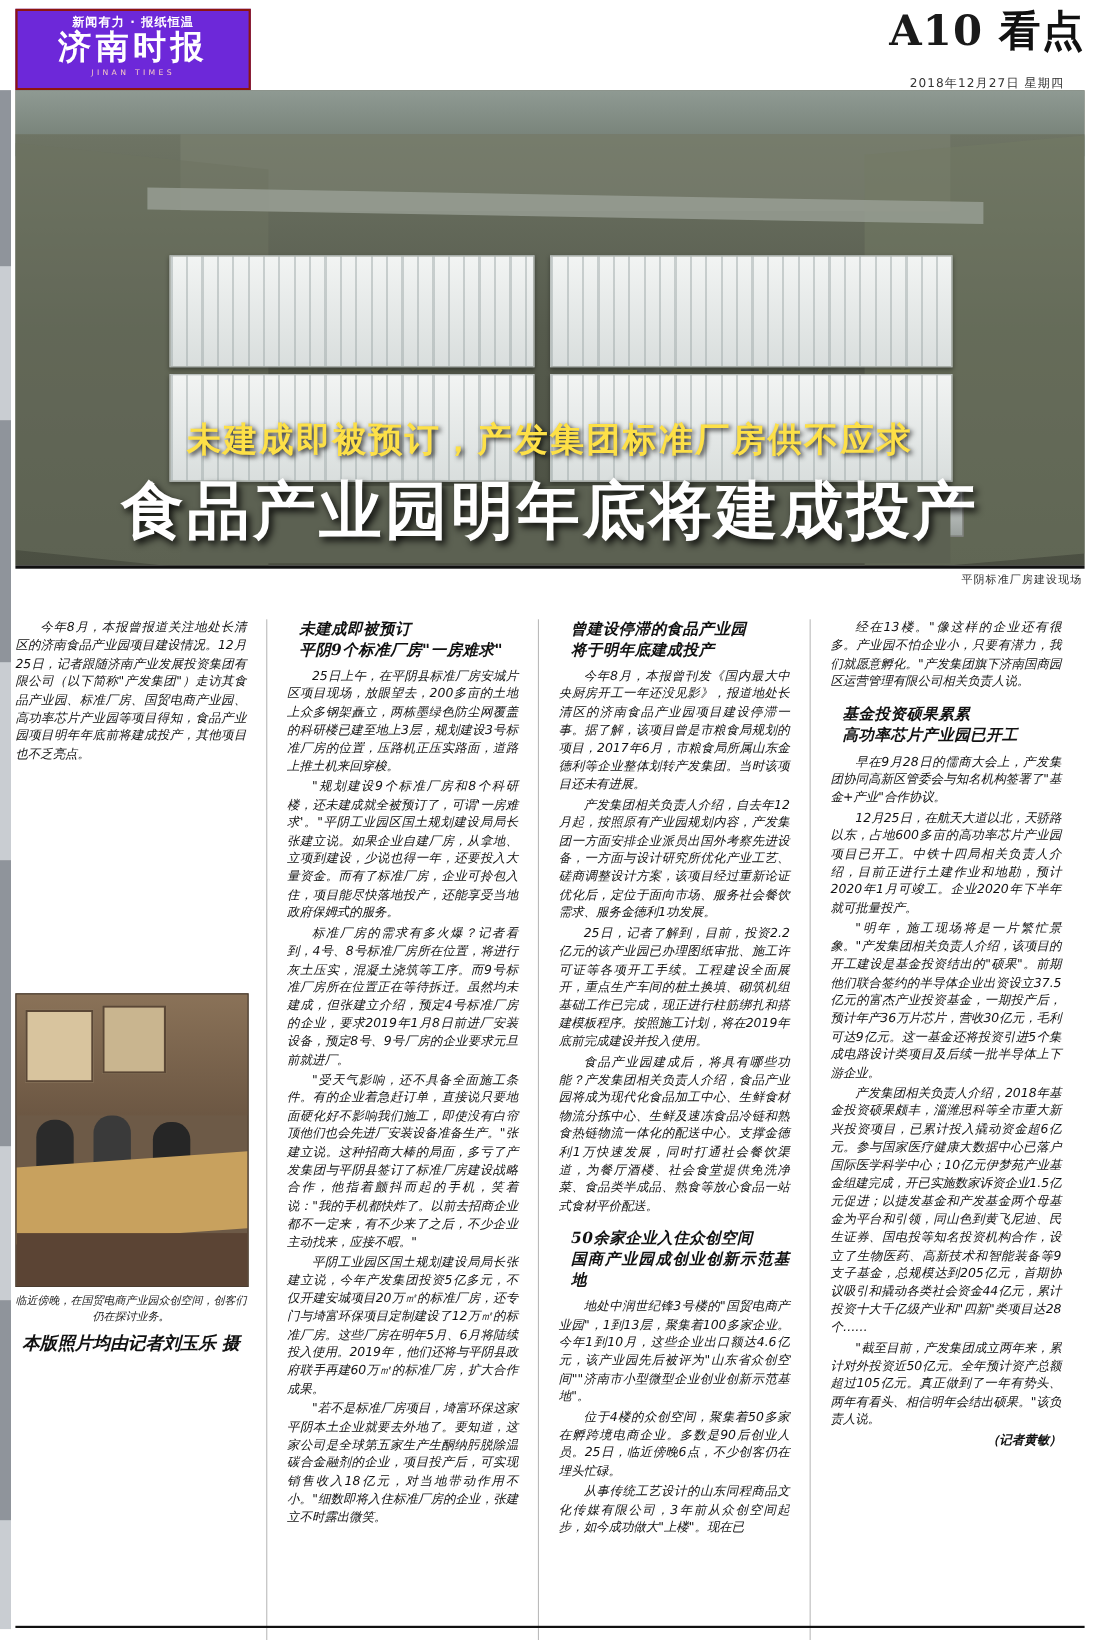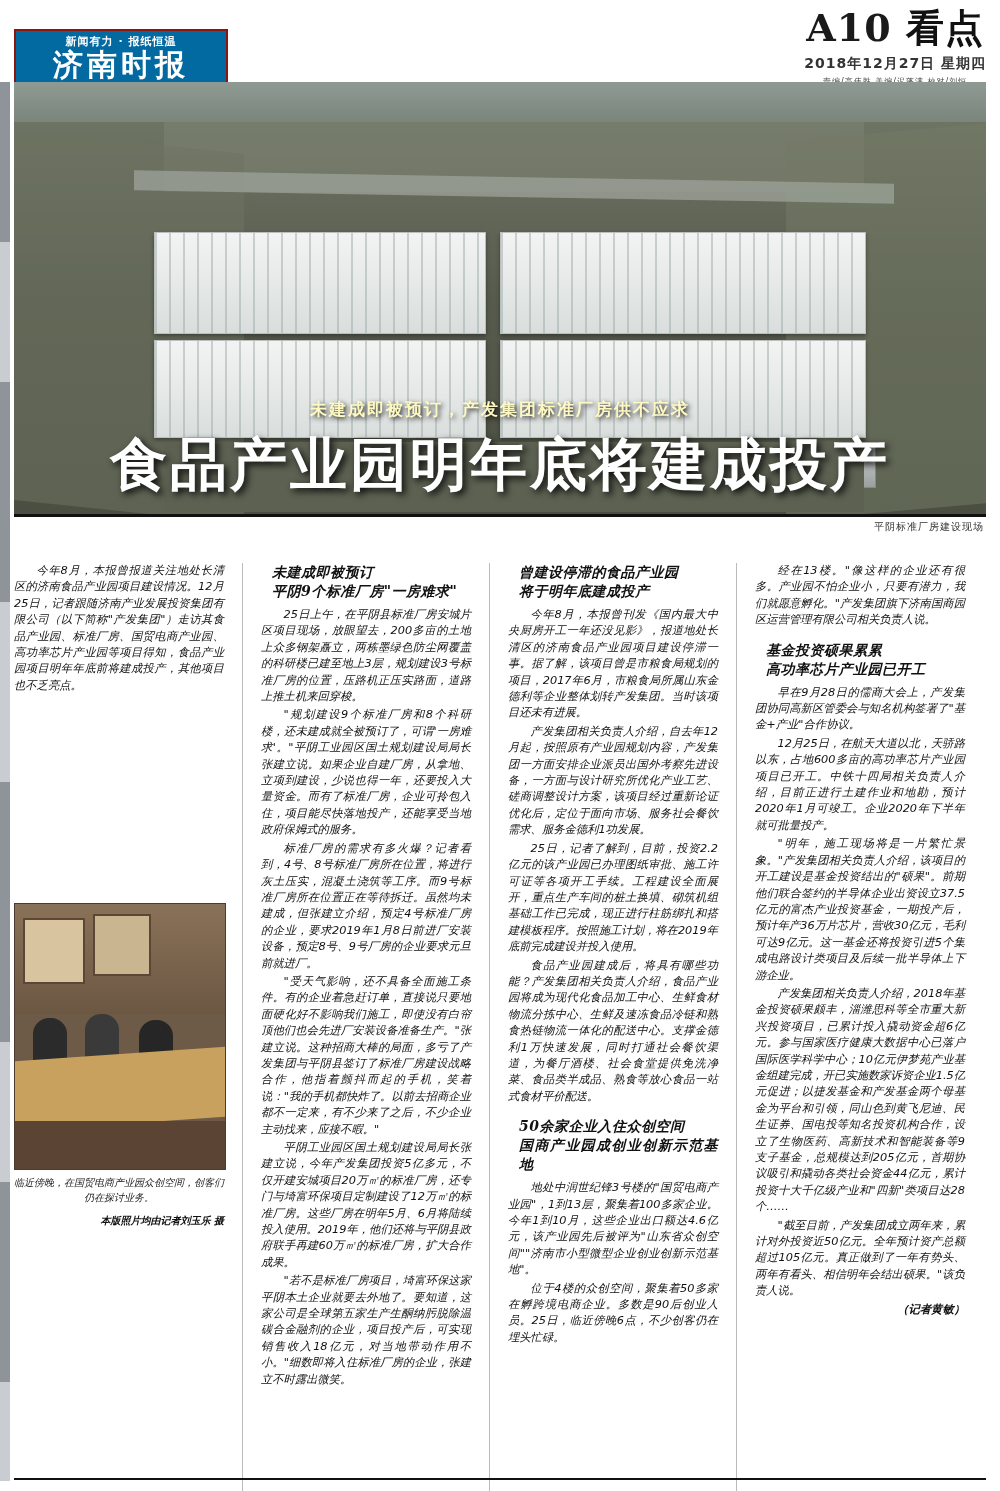--- a/index.html
+++ b/index.html
@@ -1,28 +1,28 @@
 <!DOCTYPE html>
 <html><head>
 <meta charset="utf-8">
 <style>
   html,body{margin:0;padding:0;background:#ffffff;}
   body{width:1000px;height:1491px;font-family:"DejaVu Sans","Liberation Sans",sans-serif;color:#111;}
   .page{position:relative;width:1000px;height:1491px;background:#fff;overflow:hidden;}
 
   
   .masthead{position:absolute;left:14px;top:8px;width:972px;height:70px;}
-  .mast-left{position:absolute;left:0;top:0;width:210px;height:70px;background:#0369a1;border:2px solid #8d150f;margin-top:21px;}
+  .mast-left{position:absolute;left:0;top:0;width:210px;height:70px;background:#6d28d9;border:2px solid #8d150f;}
   .mast-left .tagline{color:#fff;font-size:11px;letter-spacing:1px;padding:3px 4px 0 4px;text-align:center;font-weight:bold;}
   .mast-left .logo{color:#fff;font-size:30px;font-weight:bold;text-align:center;letter-spacing:4px;line-height:30px;margin-top:1px;font-family:"DejaVu Serif","Liberation Serif",serif;}
   .mast-left .pinyin{color:#f4c9c6;font-size:7px;text-align:center;letter-spacing:3px;margin-top:3px;}
   .mast-right{position:absolute;right:0;top:0;text-align:center;}
   .mast-right .pagenum{font-size:38px;font-weight:bold;color:#111;letter-spacing:1px;line-height:40px;font-family:"DejaVu Serif","Liberation Serif",serif;}
   .mast-right .pagenum .a10{color:#1a1a1a;}
-  .mast-right .dateline{font-size:14px;color:#333;margin-top:7px;letter-spacing:1px;font-weight:bold;}
+  .mast-right .dateline{font-size:11px;color:#333;margin-top:20px;letter-spacing:1px;}
   .mast-right .credits{font-size:8px;color:#444;margin-top:3px;letter-spacing:1px;}
 
   
   .hero{position:absolute;left:14px;top:82px;width:972px;height:432px;overflow:hidden;background:#6b6f63;}
   .sky{position:absolute;left:0;top:0;width:100%;height:60px;background:linear-gradient(#8f9a93,#6f7a70);}
   .ground{position:absolute;left:0;top:40px;width:100%;height:392px;background:linear-gradient(#6e7464,#565b4d 45%,#4b4f42);}
   .field{position:absolute;background:#7d8370;opacity:.55;}
   .f1{left:0;top:60px;width:230px;height:370px;background:#6d7360;transform:skewY(6deg);}
   .f2{right:0;top:50px;width:200px;height:380px;background:#737a64;transform:skewY(-5deg);}
   .f3{left:150px;top:40px;width:700px;height:70px;background:#7e8472;}
@@ -32,21 +32,21 @@
   .bldg .ridges{position:absolute;left:0;top:0;width:100%;height:100%;
     background:repeating-linear-gradient(90deg,rgba(160,170,170,.5) 0 2px,rgba(255,255,255,0) 2px 14px);}
   .b1{left:0;top:0;width:330px;height:100px;}
   .b2{left:346px;top:0;width:364px;height:100px;}
   .b3{left:0;top:108px;width:330px;height:96px;}
   .b4{left:346px;top:108px;width:364px;height:96px;}
   .lowrise{position:absolute;left:420px;top:214px;width:300px;height:40px;background:linear-gradient(#cfd4d2,#9aa09d);border:1px solid #888;}
   .yard{position:absolute;left:150px;top:360px;width:700px;height:70px;background:#5c6152;}
 
   .hero-head{position:absolute;left:0;bottom:0;width:100%;padding-bottom:10px;text-align:center;}
-  .kicker{color:#fef9c3;font-size:17px;font-weight:bold;letter-spacing:2px;text-shadow:2px 2px 5px rgba(0,0,0,.85);font-family:"DejaVu Serif","Liberation Serif",serif;margin-top:16px;}
+  .kicker{color:#fde047;font-size:31px;font-weight:bold;letter-spacing:2px;text-shadow:2px 2px 5px rgba(0,0,0,.85);font-family:"DejaVu Serif","Liberation Serif",serif;margin-top:16px;}
   .headline{color:#fff;font-size:57px;font-weight:bold;letter-spacing:3px;margin-top:6px;text-shadow:3px 3px 7px rgba(0,0,0,.9);font-family:"DejaVu Serif","Liberation Serif",serif;text-align:center;}
   .photo-caption{position:absolute;right:16px;top:520px;font-size:10px;color:#333;letter-spacing:1px;}
 
   
   .rule{position:absolute;background:#111;}
   .topline{left:14px;top:514px;width:972px;height:3px;}
 
   .cols{position:absolute;left:14px;top:563px;width:972px;height:935px;font-style:italic;}
   .col{position:absolute;top:0;width:210px;font-size:11.3px;line-height:16.4px;color:#111;text-align:justify;}
   .c1{left:0;}
@@ -62,21 +62,21 @@
 
   .photo2{position:absolute;left:0;top:340px;width:210px;height:265px;background:#6d5a47;border:1px solid #4a3c30;overflow:hidden;}
   .p2-wall{position:absolute;left:0;top:0;width:100%;height:110px;background:linear-gradient(#8a7258,#6c5743);}
   .p2-win{position:absolute;left:8px;top:14px;width:58px;height:62px;background:#d8c49e;border:2px solid #5a4736;}
   .p2-win2{position:absolute;left:78px;top:10px;width:54px;height:58px;background:#c9b58f;border:2px solid #5a4736;}
   .p2-table{position:absolute;left:0;top:150px;width:100%;height:70px;background:#c8a15e;transform:skewY(-4deg);}
   .p2-people{position:absolute;left:14px;top:108px;width:180px;height:60px;}
   .p2-person{position:absolute;width:34px;height:46px;background:#2b2b2b;border-radius:16px 16px 4px 4px;}
   .p2-floor{position:absolute;left:0;bottom:0;width:100%;height:48px;background:#5b4434;}
   .cap2{position:absolute;left:0;top:612px;width:210px;font-size:10px;line-height:15px;text-align:center;color:#222;}
-  .cap3{position:absolute;left:0;top:650px;width:210px;font-size:10px;line-height:15px;text-align:right;font-weight:bold;color:#111;}
+  .cap3{position:absolute;left:0;top:650px;width:210px;font-size:16px;line-height:15px;text-align:center;font-weight:bold;color:#111;}
   .bottomline{left:14px;top:1478px;width:972px;height:2px;}
   .leftbar{position:absolute;left:0;top:82px;width:10px;height:1399px;background:#c9cdd2;}
   .leftbar .seg{position:absolute;left:0;width:10px;background:#8f949b;}
 </style>
 </head>
 <body>
 
 <div class="page">
 
   <div class="leftbar">
@@ -180,20 +180,21 @@
       <p>产发集团相关负责人介绍，自去年12月起，按照原有产业园规划内容，产发集团一方面安排企业派员出国外考察先进设备，一方面与设计研究所优化产业工艺、磋商调整设计方案，该项目经过重新论证优化后，定位于面向市场、服务社会餐饮需求、服务金德利1功发展。</p>
       <p>25日，记者了解到，目前，投资2.2亿元的该产业园已办理图纸审批、施工许可证等各项开工手续。工程建设全面展开，重点生产车间的桩土换填、砌筑机组基础工作已完成，现正进行柱筋绑扎和搭建模板程序。按照施工计划，将在2019年底前完成建设并投入使用。</p>
       <p>食品产业园建成后，将具有哪些功能？产发集团相关负责人介绍，食品产业园将成为现代化食品加工中心、生鲜食材物流分拣中心、生鲜及速冻食品冷链和熟食热链物流一体化的配送中心。支撑金德利1万快速发展，同时打通社会餐饮渠道，为餐厅酒楼、社会食堂提供免洗净菜、食品类半成品、熟食等放心食品一站式食材平价配送。</p>
 
       <div class="sub gap">
         <div>50余家企业入住众创空间</div>
         <div>国商产业园成创业创新示范基地</div>
       </div>
       <p>地处中润世纪锋3号楼的"国贸电商产业园"，1到13层，聚集着100多家企业。今年1到10月，这些企业出口额达4.6亿元，该产业园先后被评为"山东省众创空间""济南市小型微型企业创业创新示范基地"。</p>
       <p>位于4楼的众创空间，聚集着50多家在孵跨境电商企业。多数是90后创业人员。25日，临近傍晚6点，不少创客仍在埋头忙碌。</p>
+      <p>从事传统工艺设计的山东同程商品文化传媒有限公司，3年前从众创空间起步，如今成功做大"上楼"。现在已</p>
     </div>
 
     <div class="col c4">
       <p>经在13楼。"像这样的企业还有很多。产业园不怕企业小，只要有潜力，我们就愿意孵化。"产发集团旗下济南国商园区运营管理有限公司相关负责人说。</p>
 
       <div class="sub gap">
         <div>基金投资硕果累累</div>
         <div>高功率芯片产业园已开工</div>
       </div>
       <p>早在9月28日的儒商大会上，产发集团协同高新区管委会与知名机构签署了"基金+产业"合作协议。</p>

